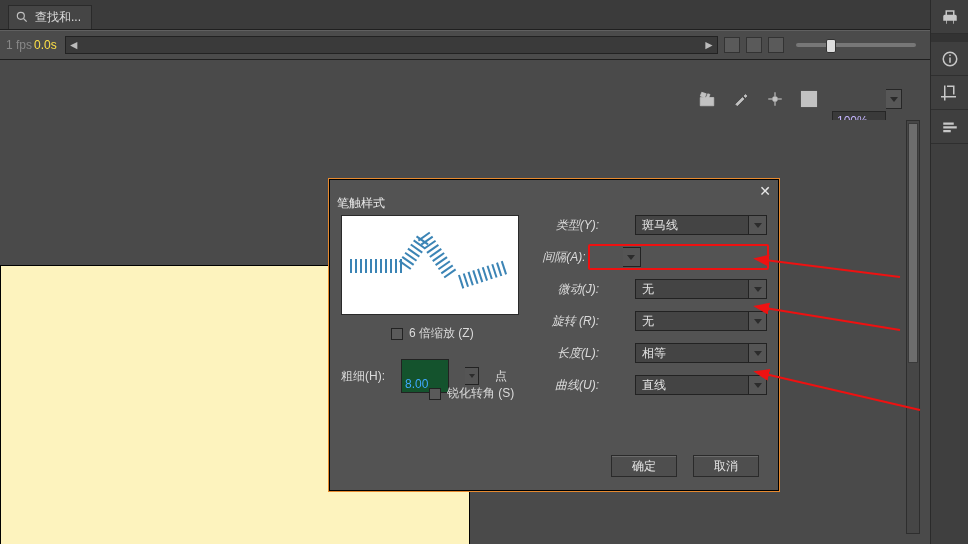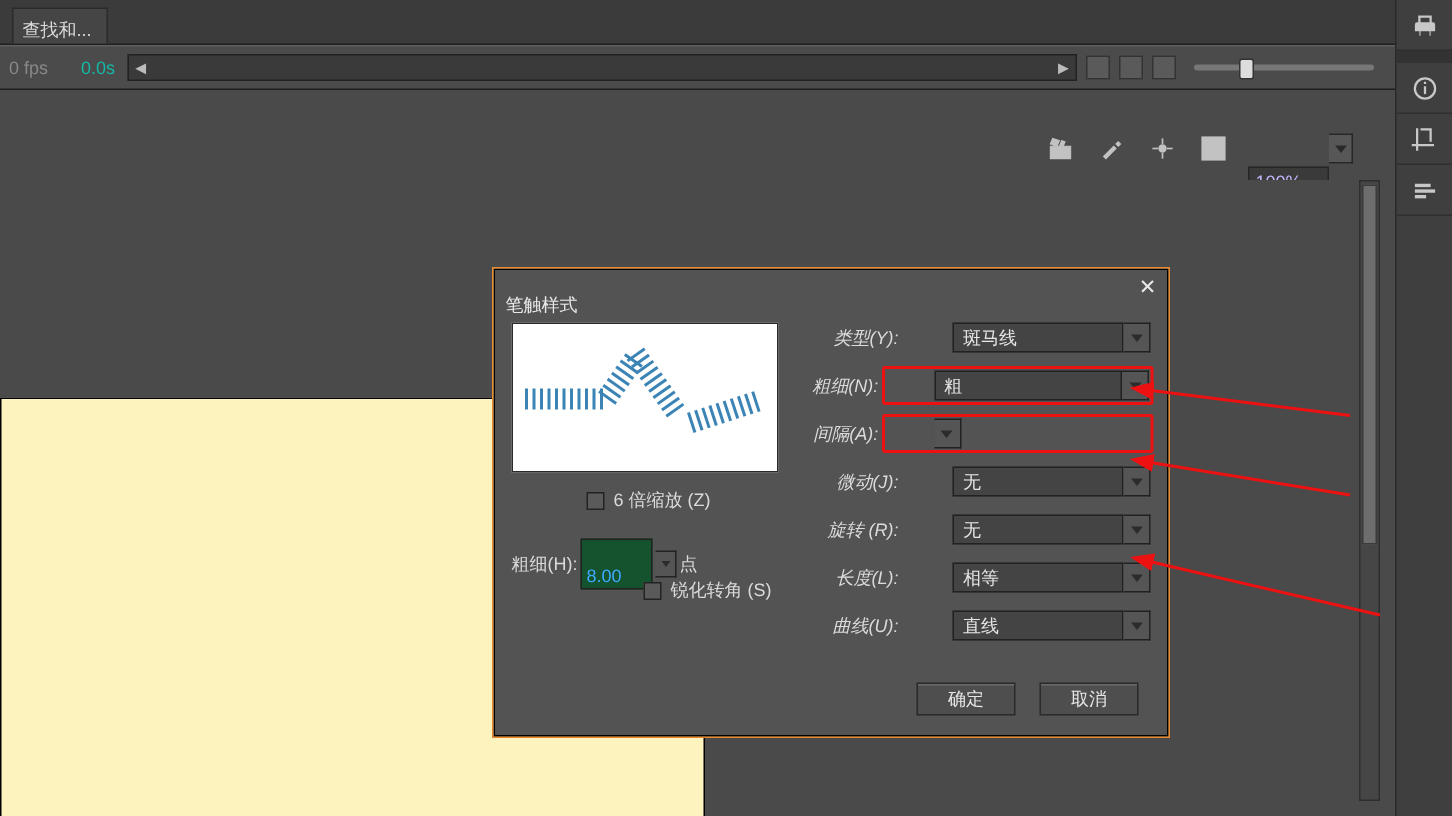--- a/index.html
+++ b/index.html
@@ -11,27 +11,27 @@
   .right-rail .tool svg { width: 18px; height: 18px; fill: #c8c8c8; }
 
   
   .far-panel { position: absolute; right: 38px; top: 218px; width: 32px; height: 140px; background: #454545; border-left: 1px solid #2a2a2a; padding-top: 10px; }
   .far-panel .hline { height: 26px; padding-left: 6px; color: #d7d7d7; display: flex; align-items: center; gap: 4px; white-space: nowrap; overflow: hidden; }
   .far-panel .hline::before { content: ""; display:inline-block; width:0;height:0;border-top:4px solid transparent;border-bottom:4px solid transparent;border-left:5px solid #c0c0c0; transform: rotate(90deg); }
   .far-panel .opt { height: 26px; padding-left: 10px; color:#d0d0d0; }
 
   
   .tabbar { position: absolute; left: 0; top: 0; right: 38px; height: 30px; background: #3b3b3b; border-bottom: 1px solid #1f1f1f; display: flex; align-items: center; }
-  .tab { height: 24px; margin: 4px 4px 0 8px; background: #454545; border: 1px solid #2a2a2a; border-bottom: none; display: flex; align-items: center; padding: 0 10px 0 6px; gap: 6px; color: #dcdcdc; flex-direction: column; }
+  .tab { height: 24px; margin: 4px 4px 0 8px; background: #454545; border: 1px solid #2a2a2a; border-bottom: none; display: flex; align-items: center; padding: 0 10px 0 6px; gap: 6px; color: #dcdcdc; }
   .tab svg { width:14px; height:14px; fill:#c0c0c0; }
 
   
   .timeline { position: absolute; left: 0; top: 30px; right: 38px; height: 30px; background: #4b4b4b; border-bottom: 1px solid #1f1f1f; border-top: 1px solid #606060; display:flex; align-items:center; }
   .timeline .fps { color:#888; margin-left:6px; }
-  .timeline .secs { color:#14b8a6; margin-left:22px; }
+  .timeline .secs { color:#fde047; margin-left:2px; }
   .timeline .lefttrack { margin-left:8px; flex:1; height:18px; background:#3a3a3a; border:1px solid #222; position:relative; }
   .timeline .lefttrack .arrow { position:absolute; top:2px; width:12px; height:12px; display:flex;align-items:center;justify-content:center;color:#bbb; }
   .timeline .lefttrack .arrow.l { left:2px; }
   .timeline .lefttrack .arrow.r { right:2px; }
   .timeline .rbtns { display:flex; gap:6px; padding:0 6px; align-items:center;}
   .timeline .rbtns .btn { width:16px;height:16px; border:1px solid #333; background:#5a5a5a; }
   .timeline .slider { width:120px; height:4px; background:#777; margin:0 14px 0 6px; position:relative; border-radius:2px;}
   .timeline .slider::before{ content:""; position:absolute; left:30px; top:-4px; width:8px;height:12px; background:#ddd; border:1px solid #333; border-radius:2px;}
 
   
@@ -52,21 +52,21 @@
   
   .dialog { position:absolute; left:328px; top:178px; width:452px; height:314px; background:#535353; border:1px solid #e78a2f; box-shadow:0 0 0 1px #000 inset; }
   .dlg-title { position:relative; height:24px; padding:16px 8px; color:#e8e8e8; }
   .dlg-close { position:absolute; right:6px; top:4px; width:16px;height:16px;color:#e8e8e8;display:flex;align-items:center;justify-content:center; font-size:14px; }
   .dlg-body { position:absolute; left:12px; top:28px; right:12px; bottom:50px; }
 
   .preview { position:absolute; left:0; top:8px; width:178px; height:100px; background:#fff; border:1px solid #2a2a2a; overflow:hidden;}
   .zoom4 { position:absolute; left:50px; top:118px; display:flex; align-items:center; gap:6px; color:#dbdbdb;}
   .chk { width:12px;height:12px;border:1px solid #222;background:#5a5a5a;}
 
-  .thick-row { position:absolute; left:0; top:152px; display:flex;align-items:center; gap:2px; color:#dbdbdb;}
+  .thick-row { position:absolute; left:0; top:152px; display:flex;align-items:center; gap:16px; color:#dbdbdb;}
   .thick-row .ninput{ width:48px;height:18px; background:#14532d;border:1px solid #222; color:#3fa9ff; padding:16px 3px; line-height:16px;}
   .thick-row .dd{ width:14px;height:18px; background:#555;border:1px solid #222;border-left:none;display:flex;align-items:center;justify-content:center;}
   .thick-row .dd::after{content:"";width:0;height:0;border-left:3px solid transparent;border-right:3px solid transparent;border-top:4px solid #2c2c2c;}
 
   .sharpen { position:absolute; left:88px; top:178px; display:flex;align-items:center; gap:6px; color:#dbdbdb;}
 
   .params { position:absolute; left:196px; top:2px; right:0; }
   .param-row { display:flex; align-items:center; height:32px; }
   .param-row .lab { width:66px; text-align:right; color:#dbdbdb; padding-right:4px;font-style:italic;}
   .combo { flex:1; height:20px; display:flex;padding-left:32px; }
@@ -130,21 +130,21 @@
   <div class="tab">
     <svg viewBox="0 0 24 24">
         <circle cx="10" cy="10" r="6" fill="none" stroke="#c0c0c0" stroke-width="2"></circle>
         <line x1="15" y1="15" x2="20" y2="20" stroke="#c0c0c0" stroke-width="2"></line>
       </svg>
     <span>查找和...</span>
   </div>
 </div>
 
 <div class="timeline">
-  <span class="fps">0 fps</span>
+  <span class="fps">1 fps</span>
   <span class="secs">0.0s</span>
   <div class="lefttrack">
     <div class="arrow l">◄</div>
     <div class="arrow r">►</div>
   </div>
   <div class="rbtns">
     <div class="btn"></div>
     <div class="btn"></div>
     <div class="btn"></div>
   </div>
@@ -218,29 +218,20 @@
       <div class="chk"></div>
       <span>锐化转角 (S)</span>
     </div>
 
     <div class="params">
       <div class="param-row">
         <div class="lab">类型(Y):</div>
         <div class="combo">
             <div class="val">斑马线</div>
             <div class="dd"></div>
-          </div>
-      </div>
-      <div class="param-row">
-        <div class="lab">粗细(N):</div>
-        <div class="hl hlwrap">
-            <div class="combo">
-              <div class="val">粗</div>
-              <div class="dd"></div>
-            </div>
           </div>
       </div>
       <div class="param-row">
         <div class="lab">间隔(A):</div>
         <div class="hl hlwrap">
             <div class="combo">
               <div class="dd"></div>
             </div>
           </div>
       </div>

